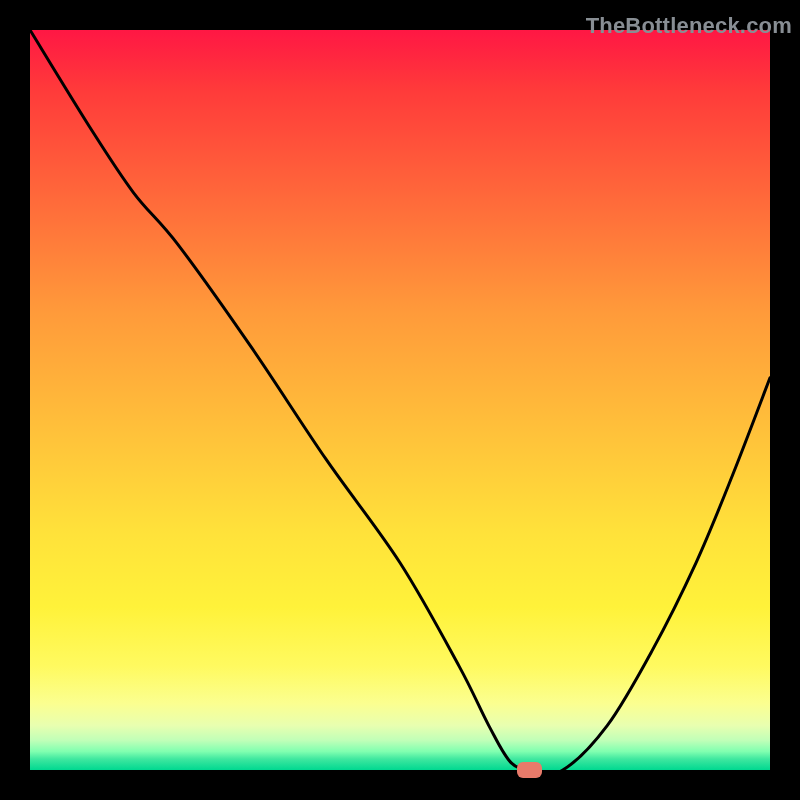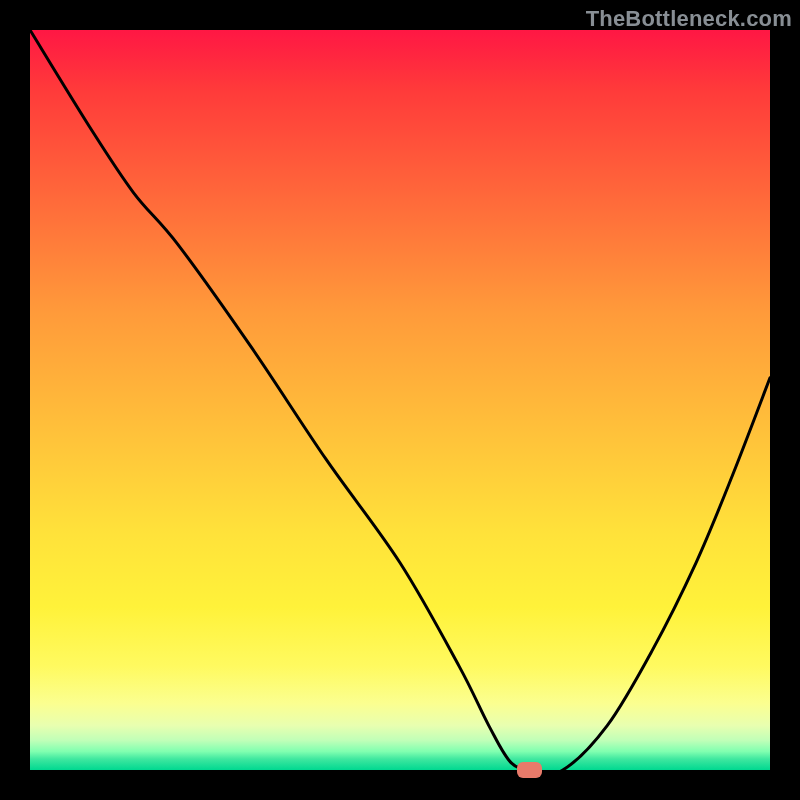--- a/index.html
+++ b/index.html
@@ -43,21 +43,21 @@
     height: 740px;
     pointer-events: none;
   }
   .marker {
     position: absolute;
     background: #e87a6a;
     border-radius: 6px;
   }
   .watermark {
     position: absolute;
-    top: 6px;
+    top: 13px;
     right: 8px;
     font-family: Arial, Helvetica, sans-serif;
     font-size: 22px;
     font-weight: bold;
     color: #888e94;
     letter-spacing: 0.2px;
   }
 </style>
 </head>
 <body>

